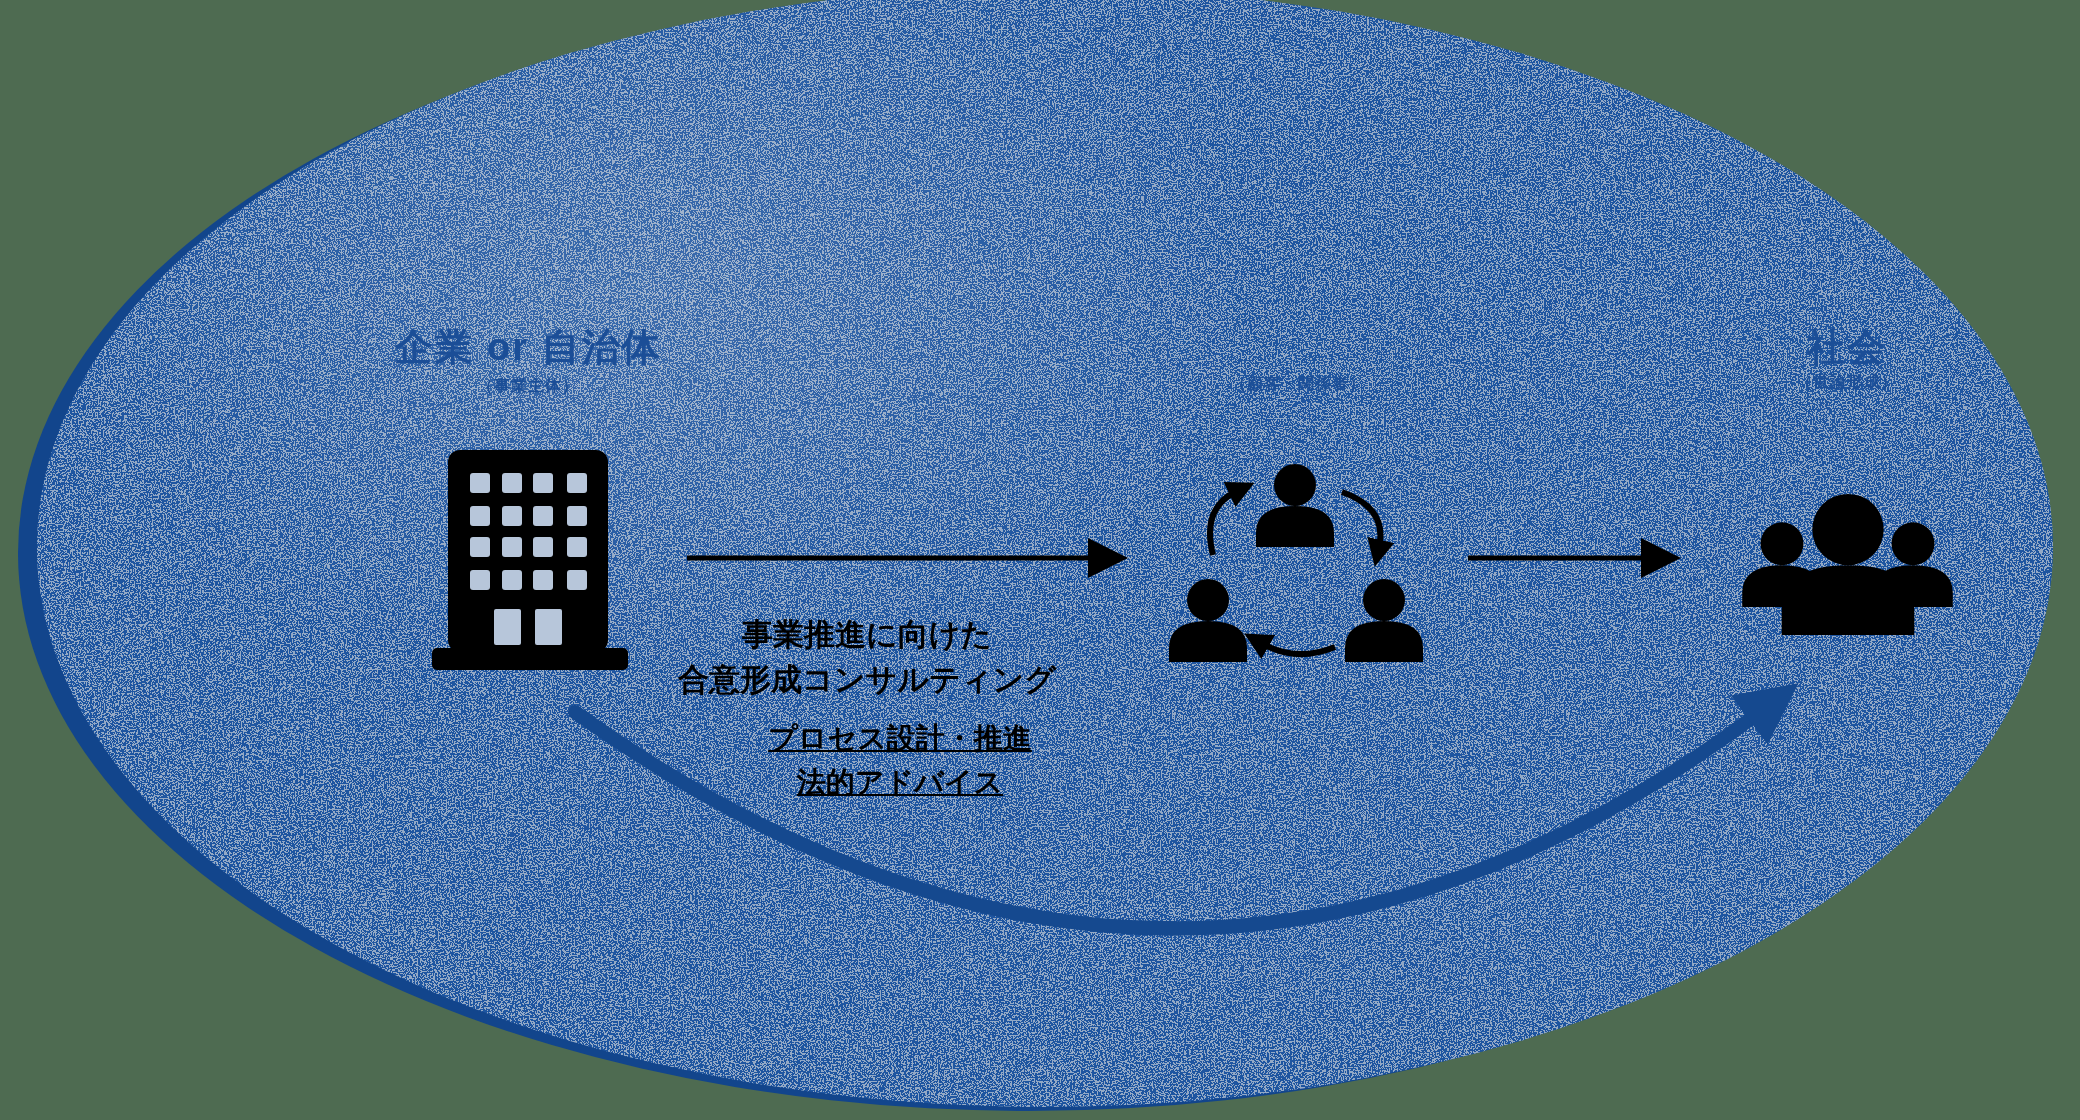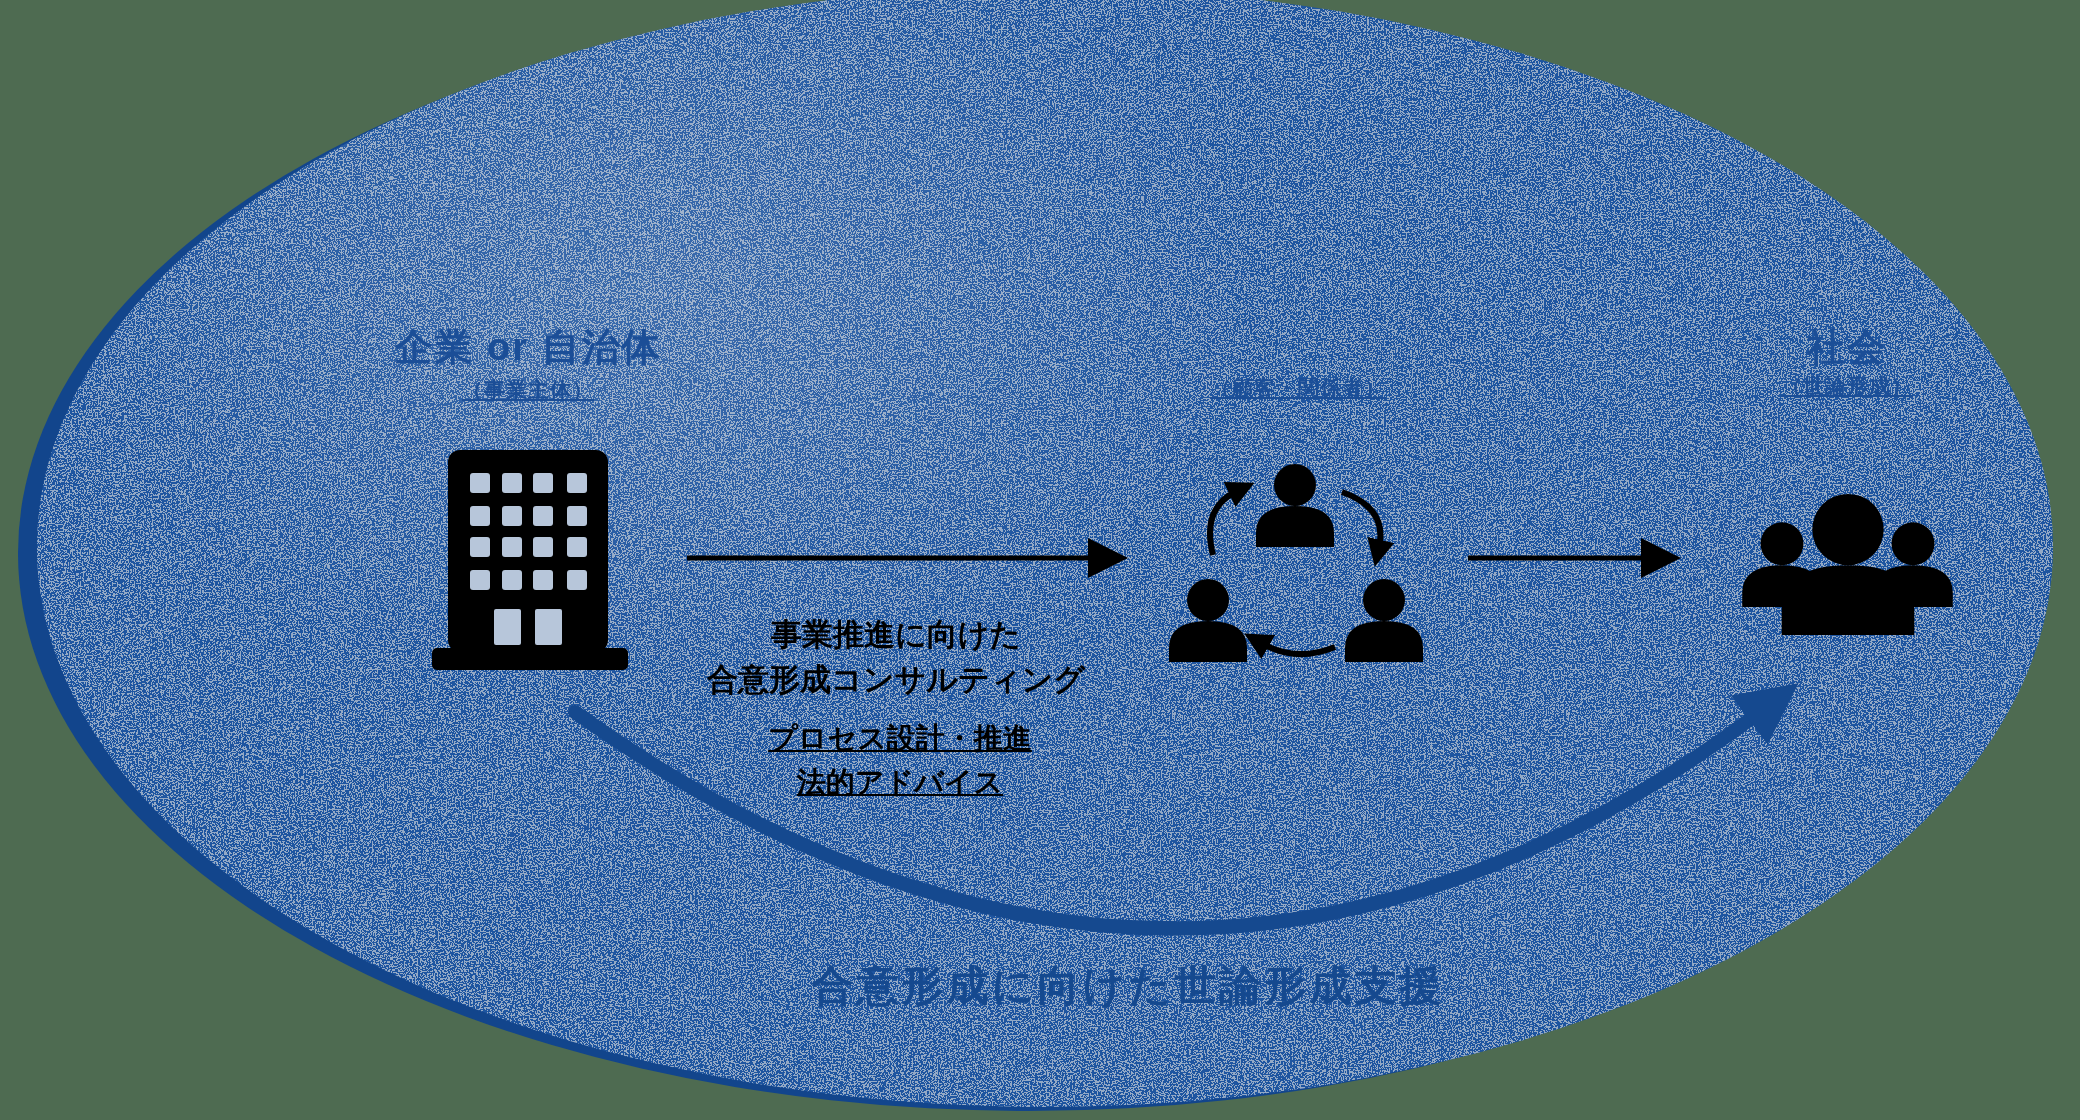--- a/index.html
+++ b/index.html
@@ -3,21 +3,21 @@
 <meta charset="utf-8">
 <style>
   html,body{margin:0;padding:0;background:#4e6b51;}
   .stage{
     position:relative;width:2080px;height:1120px;overflow:hidden;
     font-family:"Liberation Sans","DejaVu Sans",sans-serif;
   }
   .abs{position:absolute;}
   .cx{transform:translateX(-50%);white-space:nowrap;text-align:center;}
   .node-title{font-size:38px;font-weight:700;color:#1b4e97;letter-spacing:2px;}
-  .node-sub{font-size:21px;font-weight:700;color:#1b4e97;letter-spacing:1px;text-decoration:underline;}
+  .node-sub{font-size:16px;font-weight:700;color:#1b4e97;letter-spacing:1px;}
   .flow-label{font-size:31px;font-weight:600;color:#000;line-height:45px;text-align:center;}
   .flow-label-sm{font-size:29px;font-weight:600;color:#000;line-height:44px;text-align:center;}
   .caption{font-size:42px;font-weight:700;color:#15498f;letter-spacing:3px;}
   svg{display:block;}
 </style>
 </head>
 <body>
 
 <div class="stage">
 
@@ -118,25 +118,24 @@
       </marker>
       <marker id="arrowNavy" viewBox="0 0 10 10" refX="2.2" refY="5" markerWidth="4.4" markerHeight="4.4" orient="auto">
         <path d="M0,0 L10,5 L0,10 Z" fill="#15498f"></path>
       </marker>
     </defs>
     <line x1="687" y1="558" x2="1092" y2="558" stroke="#000" stroke-width="5" marker-end="url(#arrowBlack)"></line>
     <line x1="1468" y1="558" x2="1645" y2="558" stroke="#000" stroke-width="5" marker-end="url(#arrowBlack)"></line>
     <path d="M 575,712 Q 1180,1145 1760,712" stroke="#15498f" stroke-width="14" fill="none" stroke-linecap="round" marker-end="url(#arrowNavy)"></path>
   </svg>
 
-  <div class="abs cx flow-label" style="left:896px;top:612px;">
+  <div class="abs cx flow-label" style="left:867px;top:612px;">
     <div>事業推進に向けた</div>
     <div>合意形成コンサルティング</div>
   </div>
   <div class="abs cx flow-label-sm" style="left:900px;top:716px;text-decoration:underline;">
     <div>プロセス設計・推進</div>
     <div>法的アドバイス</div>
   </div>
 
 
-  <div class="abs cx caption" style="left:1128px;top:958px;">合意形成に向けた世論形成支援</div>
 
 </div>
 
 </body></html>

